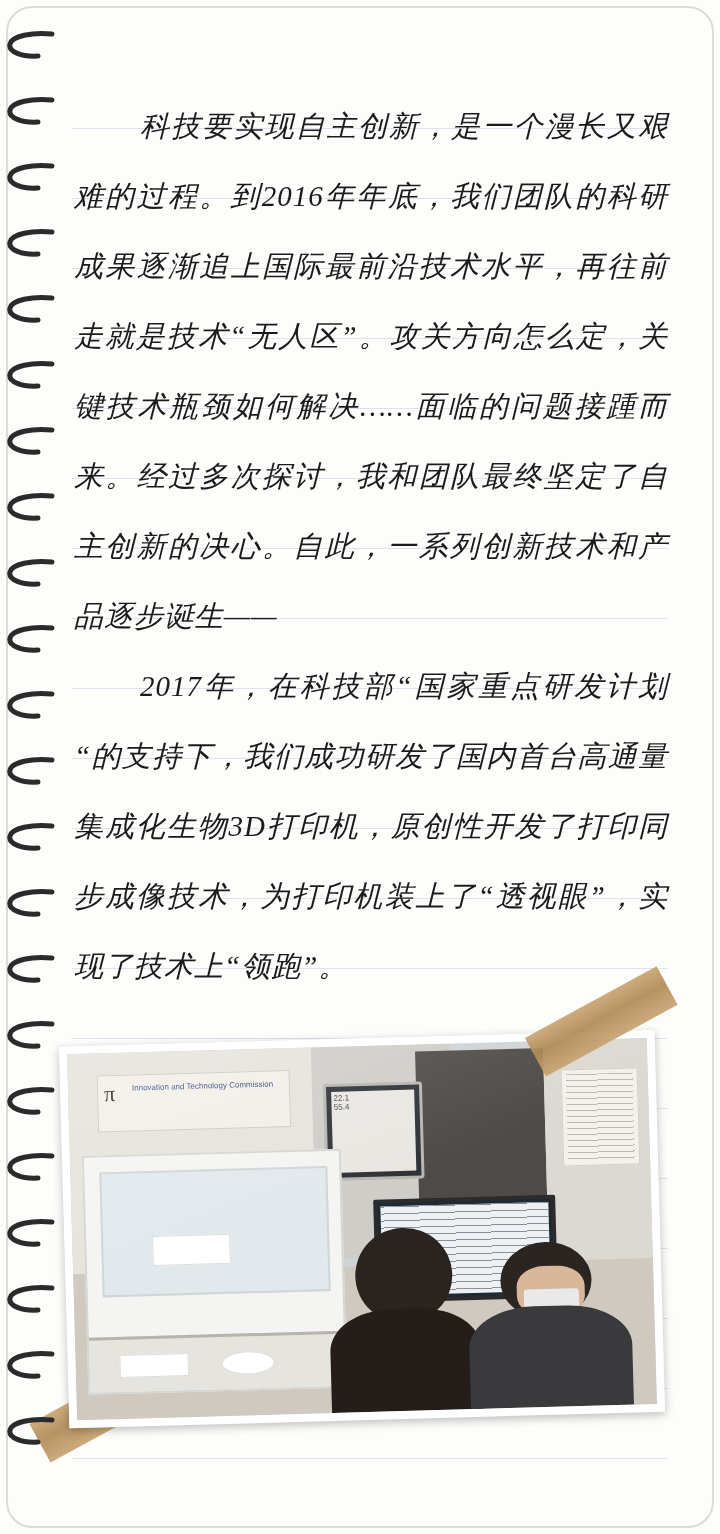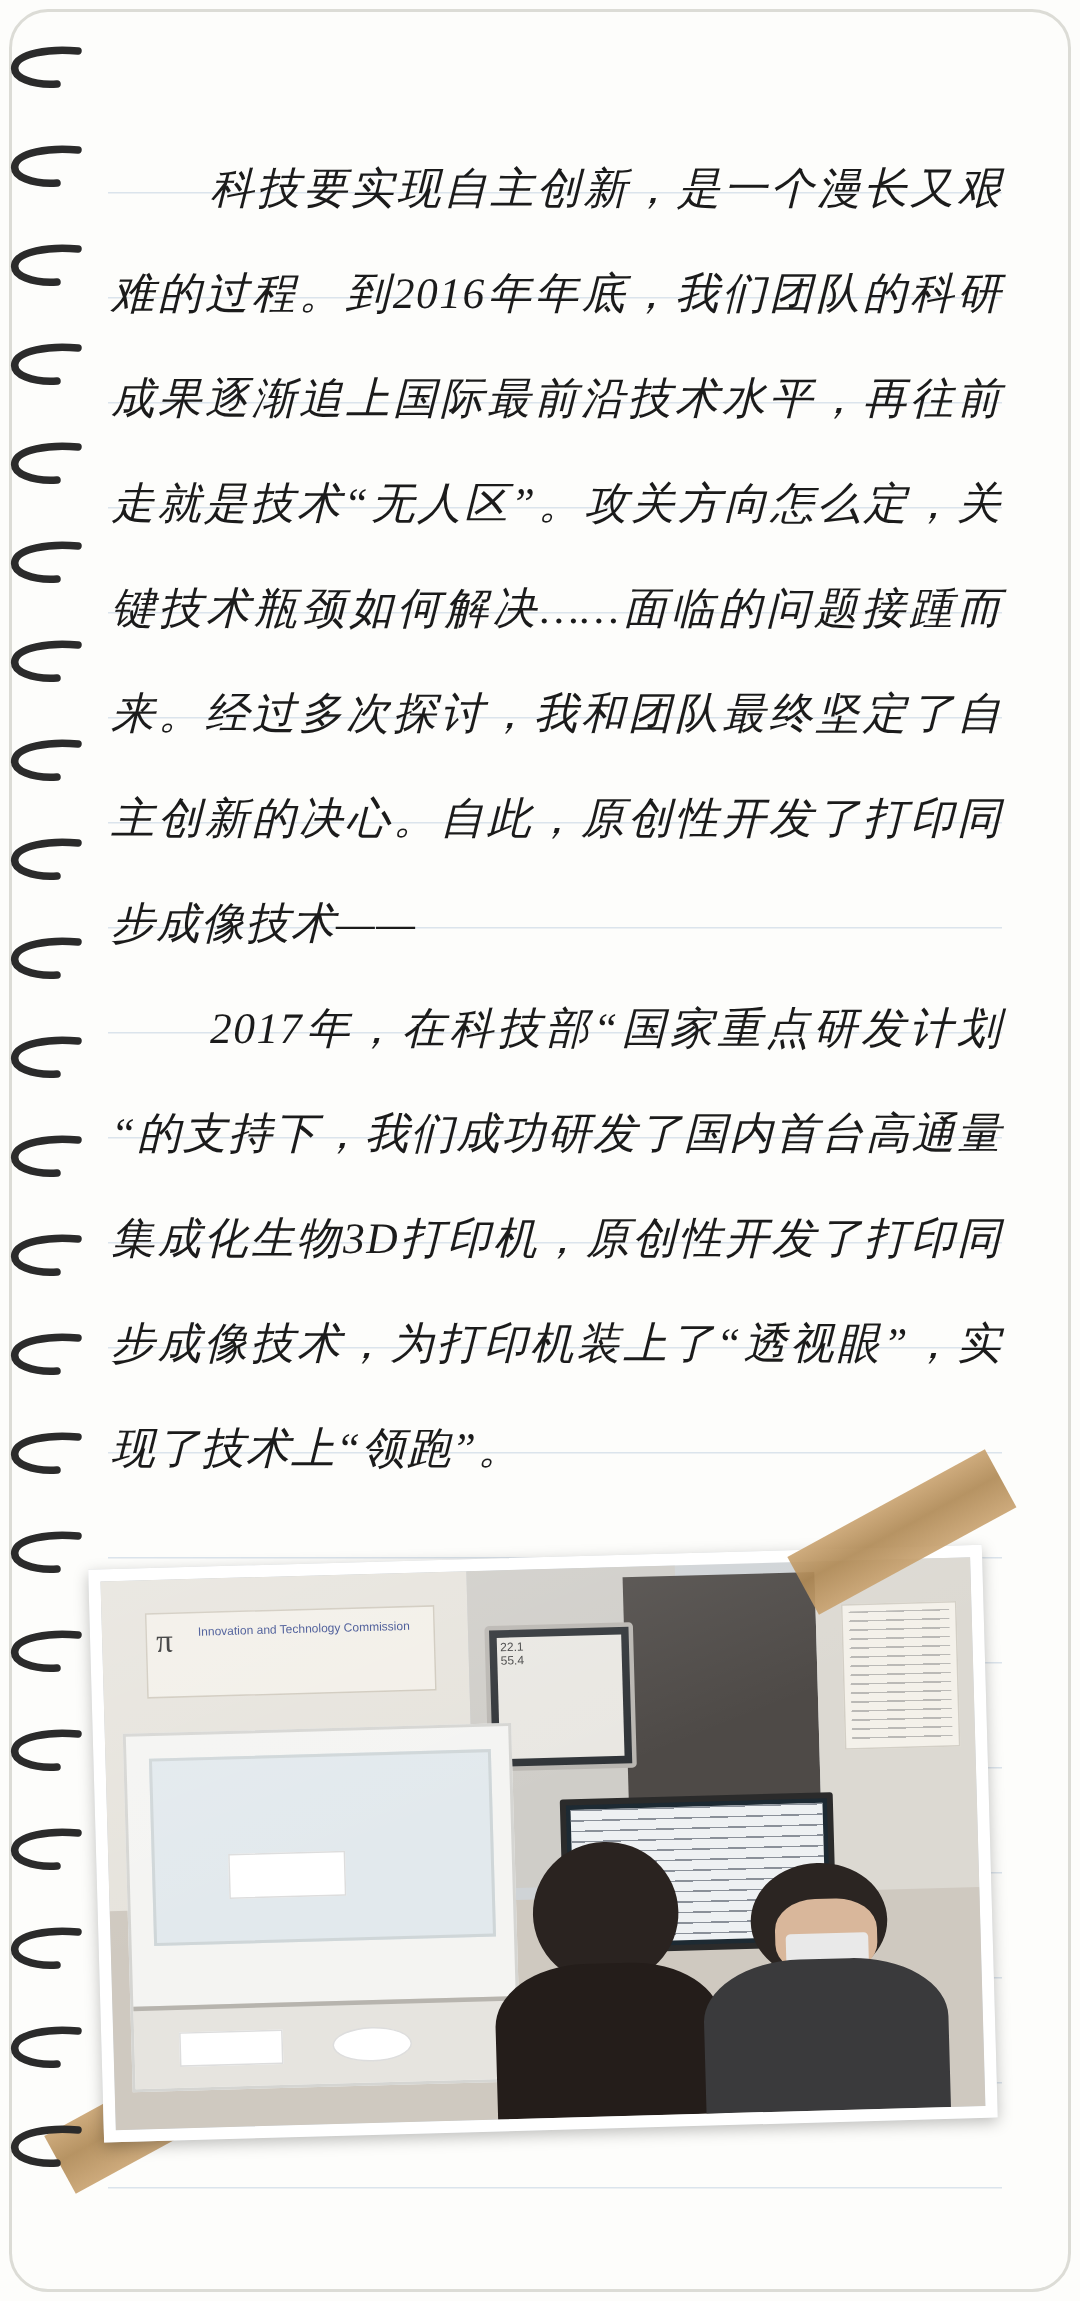--- a/index.html
+++ b/index.html
@@ -238,21 +238,21 @@
     <div class="rule" style="top:1108px"></div>
     <div class="rule" style="top:1178px"></div>
     <div class="rule" style="top:1248px"></div>
     <div class="rule" style="top:1318px"></div>
     <div class="rule" style="top:1388px"></div>
     <div class="rule" style="top:1458px"></div>
   </div>
 
   <div class="paper">
     <div class="content">
-      <p class="para" id="para1">科技要实现自主创新，是一个漫长又艰难的过程。到2016年年底，我们团队的科研成果逐渐追上国际最前沿技术水平，再往前走就是技术“无人区”。攻关方向怎么定，关键技术瓶颈如何解决……面临的问题接踵而来。经过多次探讨，我和团队最终坚定了自主创新的决心。自此，原创性开发了打印同步成像技术——</p>
+      <p class="para" id="para1">科技要实现自主创新，是一个漫长又艰难的过程。到2016年年底，我们团队的科研成果逐渐追上国际最前沿技术水平，再往前走就是技术“无人区”。攻关方向怎么定，关键技术瓶颈如何解决……面临的问题接踵而来。经过多次探讨，我和团队最终坚定了自主创新的决心。自此，一系列创新技术和产品逐步诞生——</p>
       <p class="para" id="para2">2017年，在科技部“国家重点研发计划“的支持下，我们成功研发了国内首台高通量集成化生物3D打印机，原创性开发了打印同步成像技术，为打印机装上了“透视眼”，实现了技术上“领跑”。</p>
     </div>
   </div>
 
   <div class="photo-wrap">
     <div class="tape bottom-left"></div>
     <div class="photo">
       <div class="scene">
         <div class="wall-left"></div>
         <div class="wall-mid"></div>

